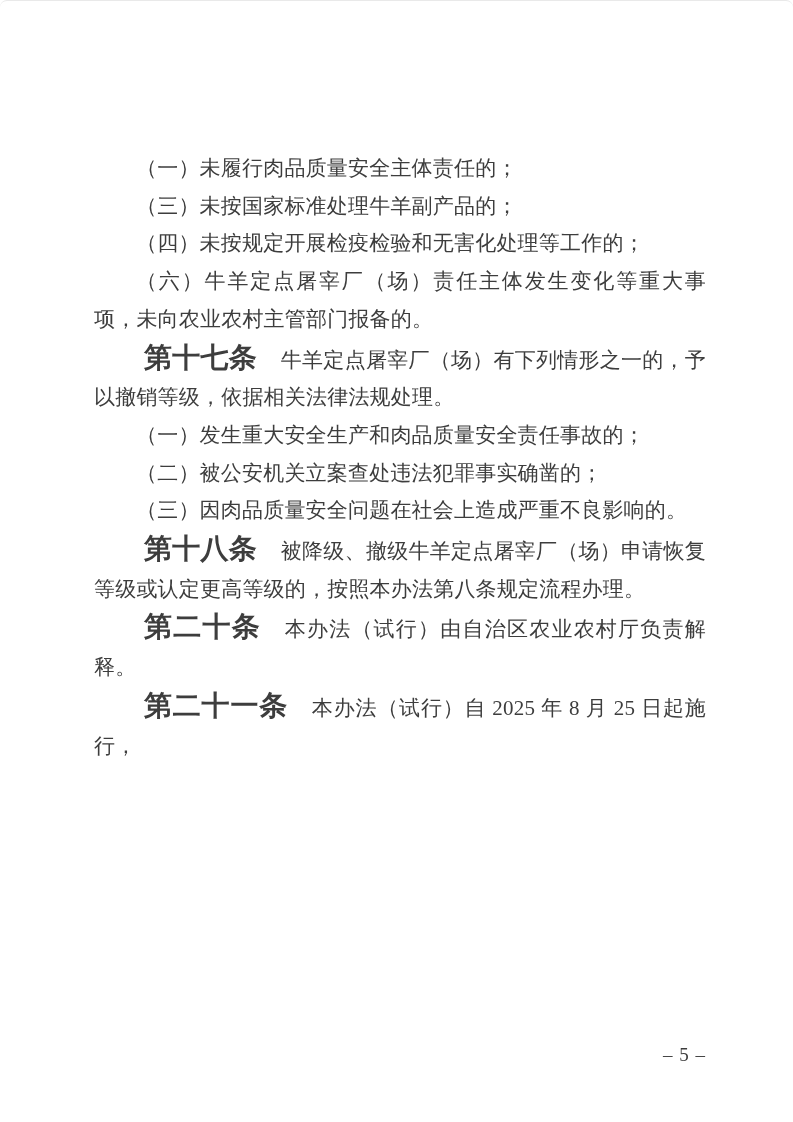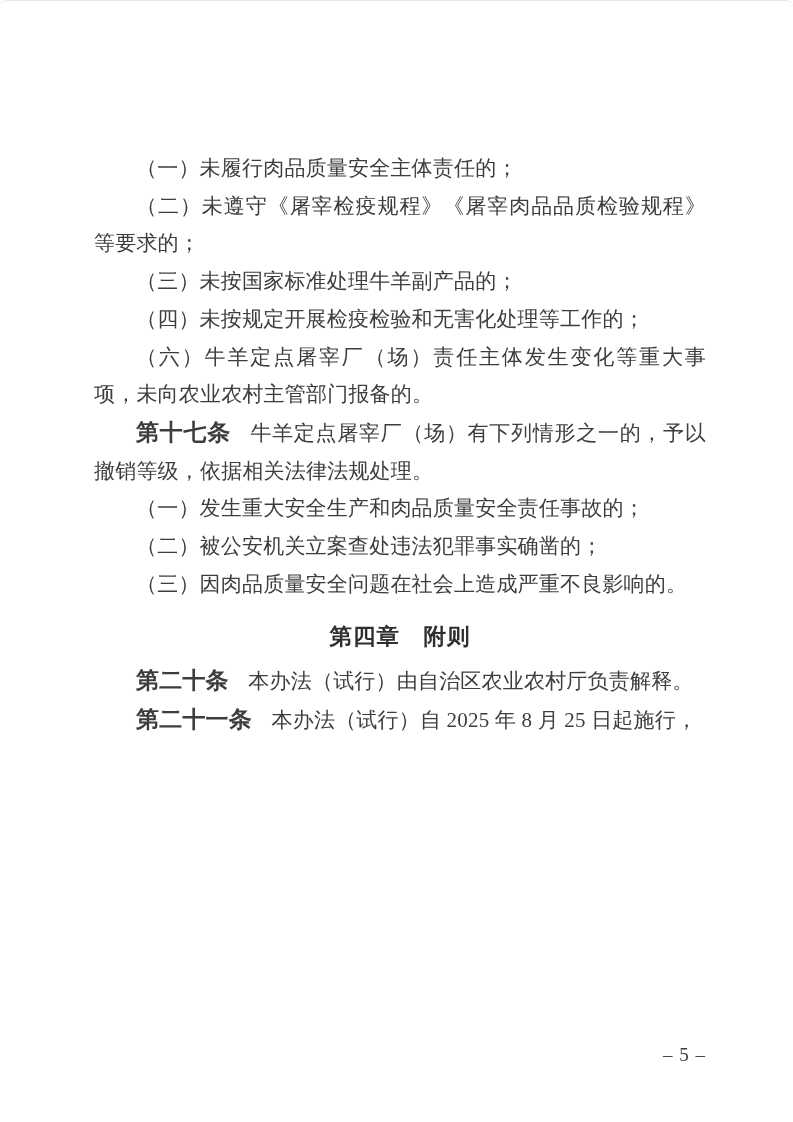--- a/index.html
+++ b/index.html
@@ -31,21 +31,22 @@
   }
   .para {
     margin: 0;
     text-indent: 2em;
   }
   .article-lead {
     font-weight: bold;
     color: var(--ink, #3d3d3d);
     margin-right: 0.85em;
     font-family: Liberation Serif, serif;
-    font-size: 23px;
+    font-size: 28px;
+    margin-left: 8px;
   }
   .chapter-heading {
     margin: 15px 0 6px 0;
     text-align: center;
     text-indent: 0;
     font-family: "Liberation Sans", "DejaVu Sans", sans-serif;
     font-weight: bold;
     font-size: 22.5px;
     line-height: 37.7px;
     color: var(--heading-ink, #2f2f2f);
@@ -62,26 +63,25 @@
     color: var(--ink, #3d3d3d);
     letter-spacing: 1px;
   }
 </style>
 </head>
 <body>
 
 <div class="page">
   <main class="content">
       <p class="para"><span>（一）未履行肉品质量安全主体责任的；</span></p>
-      <p class="para"><span>（二）未遵守《屠宰检疫规程》《屠宰肉品品质检验规程》等要求的；</span></p>
       <p class="para"><span>（三）未按国家标准处理牛羊副产品的；</span></p>
       <p class="para"><span>（四）未按规定开展检疫检验和无害化处理等工作的；</span></p>
       <p class="para"><span>（六）牛羊定点屠宰厂（场）责任主体发生变化等重大事项，未向农业农村主管部门报备的。</span></p>
       <p class="para"><b class="article-lead">第十七条</b><span>牛羊定点屠宰厂（场）有下列情形之一的，予以撤销等级，依据相关法律法规处理。</span></p>
       <p class="para"><span>（一）发生重大安全生产和肉品质量安全责任事故的；</span></p>
       <p class="para"><span>（二）被公安机关立案查处违法犯罪事实确凿的；</span></p>
       <p class="para"><span>（三）因肉品质量安全问题在社会上造成严重不良影响的。</span></p>
-      <h2 class="chapter-heading">第四章　附则</h2>
+      <p class="para"><b class="article-lead">第十八条</b><span>被降级、撤级牛羊定点屠宰厂（场）申请恢复等级或认定更高等级的，按照本办法第八条规定流程办理。</span></p>
       <p class="para"><b class="article-lead">第二十条</b><span>本办法（试行）由自治区农业农村厅负责解释。</span></p>
       <p class="para"><b class="article-lead">第二十一条</b><span>本办法（试行）自 2025 年 8 月 25 日起施行，</span></p>
     </main>
   <div class="page-number">– 5 –</div>
 </div>
 
 </body></html>

